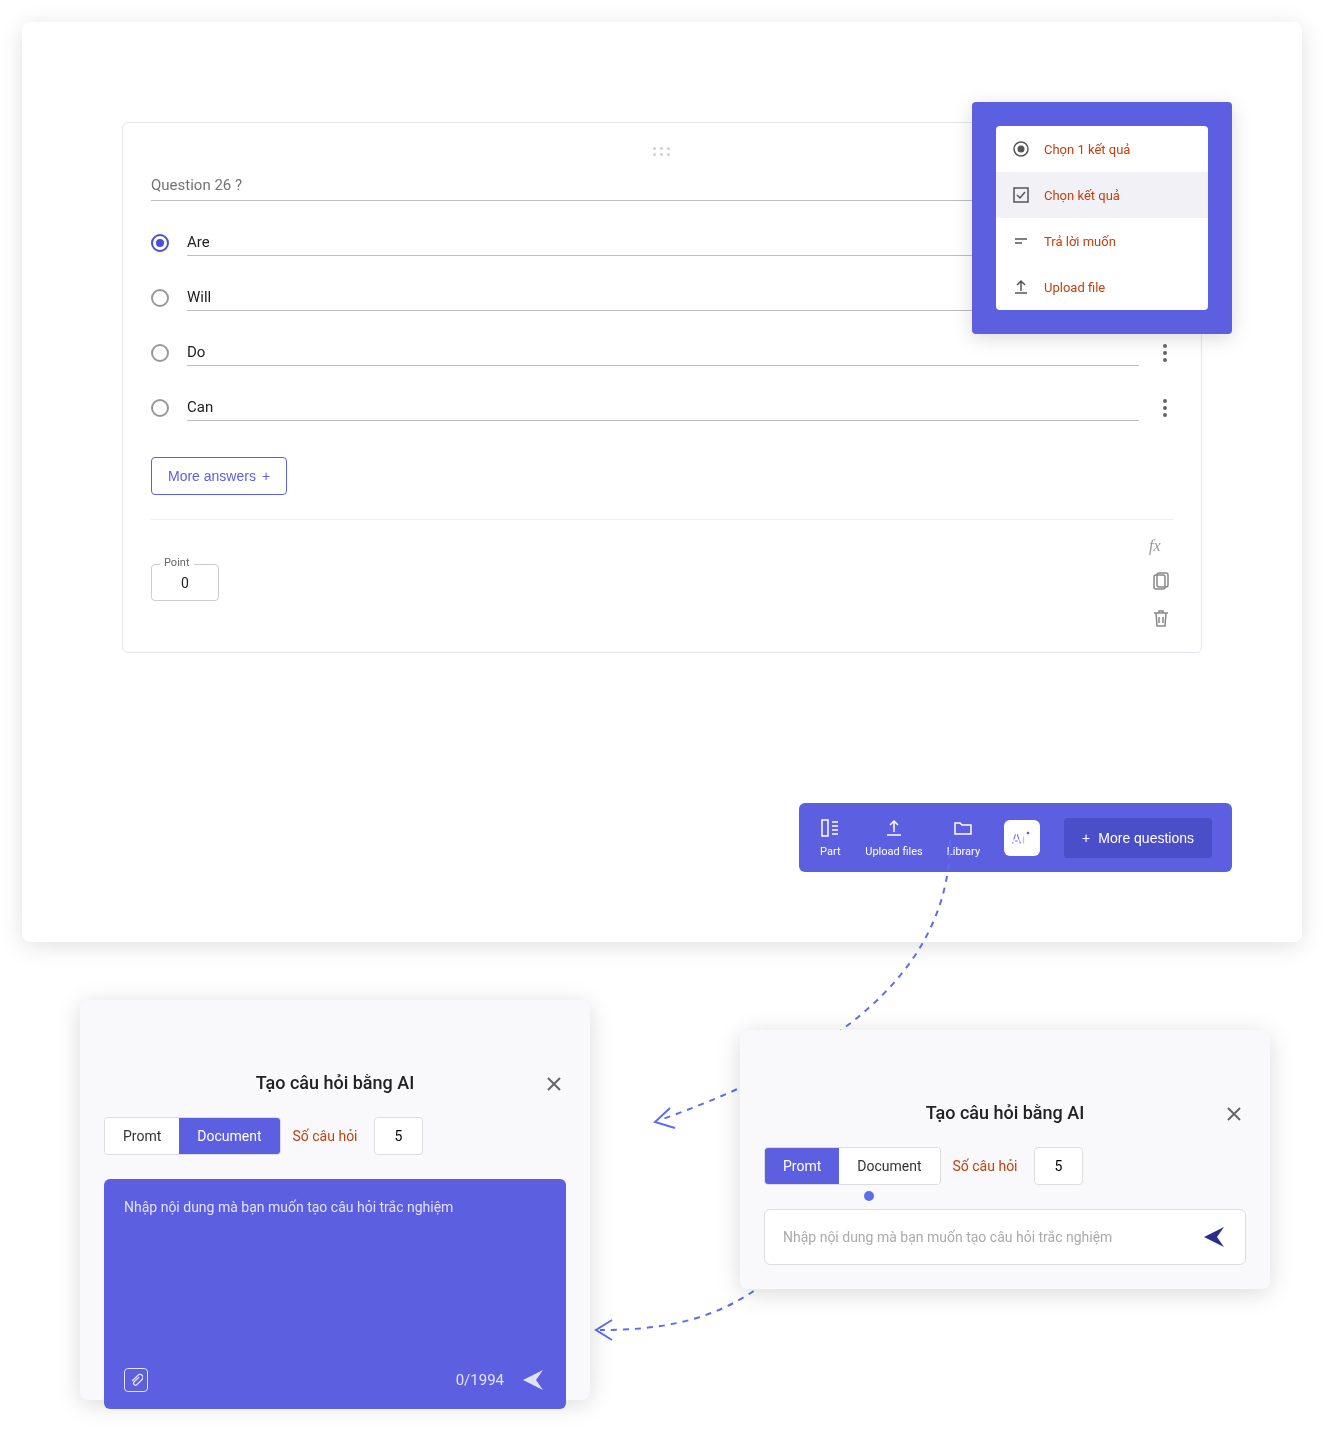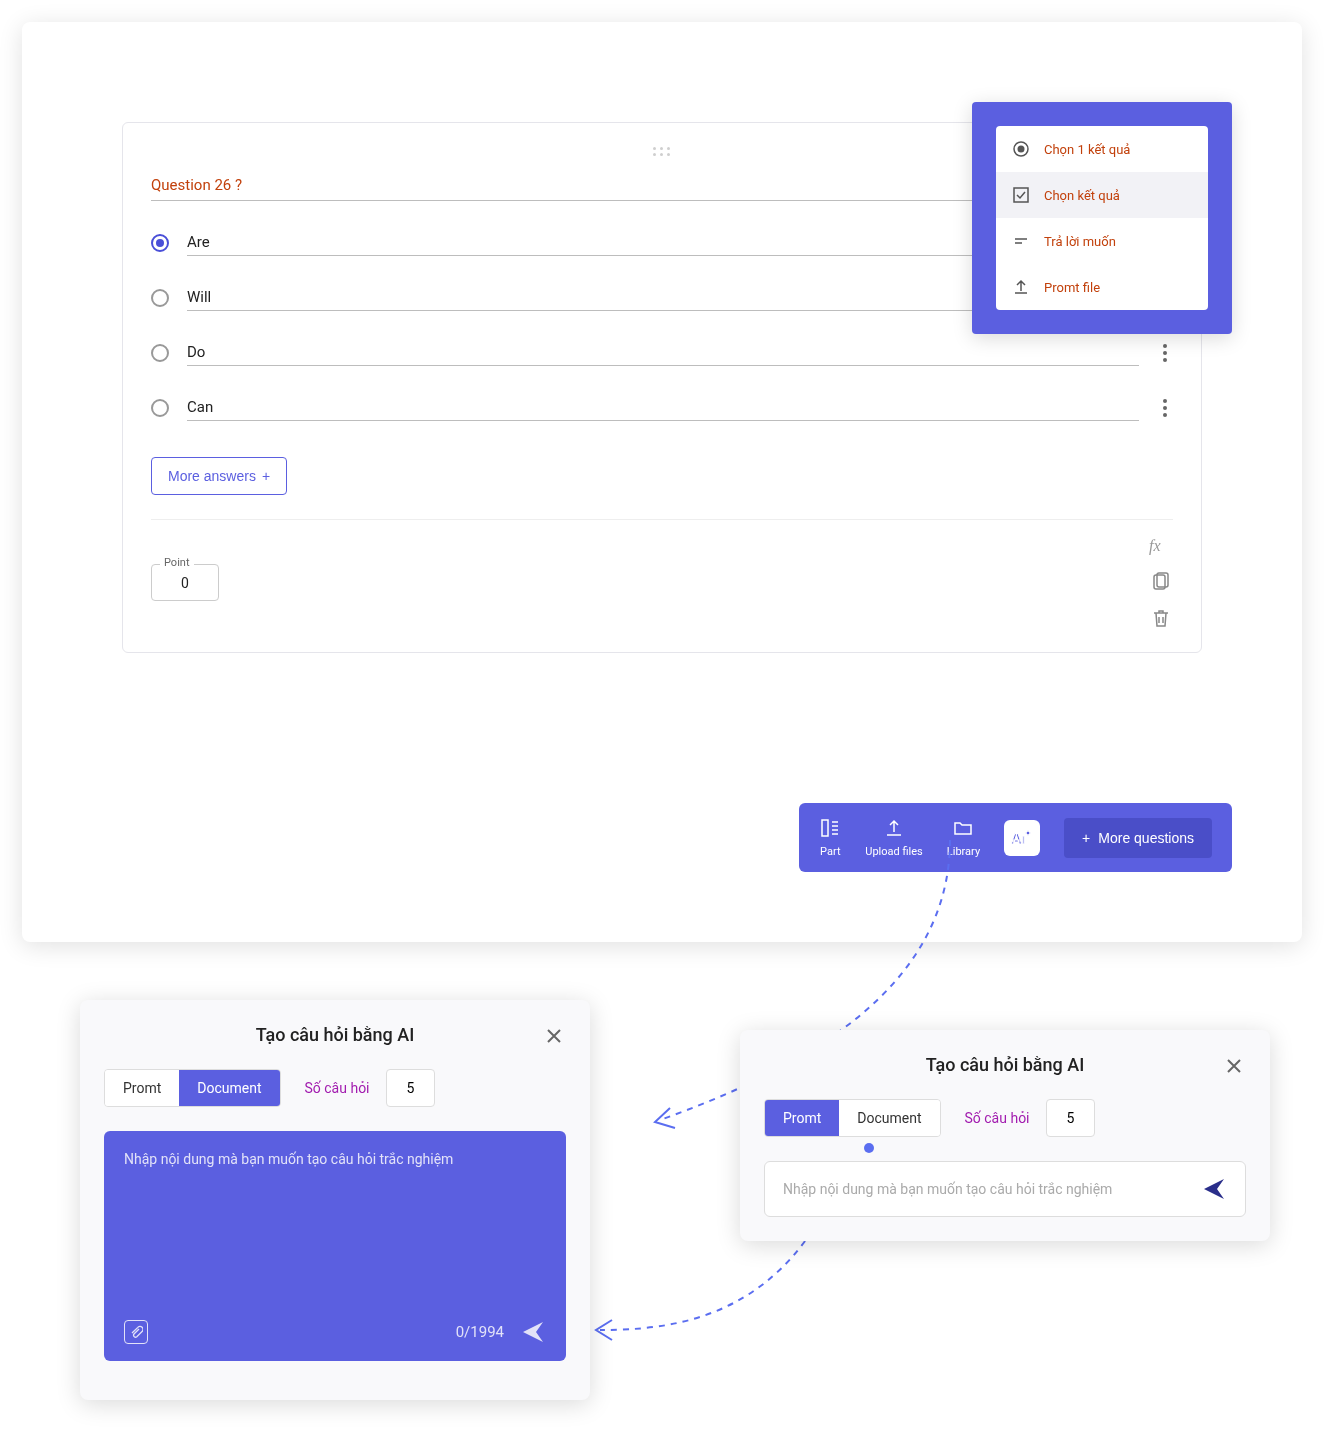--- a/index.html
+++ b/index.html
@@ -48,21 +48,21 @@
   display: flex;
   align-items: center;
   gap: 10px;
   border-bottom: 1px solid #bdbdbd;
   padding-bottom: 6px;
   margin-bottom: 28px;
 }
 .question-text {
   flex: 1;
   font-size: 15px;
-  color: #c2410c;
+  color: #737373;
 }
 .vert-dots {
   width: 16px;
   display: flex;
   flex-direction: column;
   align-items: center;
   gap: 3px;
   cursor: pointer;
 }
 .vert-dots span {
@@ -248,20 +248,21 @@
   top: 1000px;
   width: 510px;
   height: 400px;
 }
 .popup-header {
   display: flex;
   align-items: center;
   justify-content: center;
   position: relative;
   margin-bottom: 24px;
+  margin-top: 48px;
 }
 .popup-title {
   font-size: 18px;
   font-weight: 500;
   color: #222;
 }
 .close-btn {
   position: absolute;
   right: 0;
   top: 0;
@@ -291,23 +292,23 @@
   font-size: 14px;
   cursor: pointer;
   background: #fff;
   color: #333;
 }
 .tab.active {
   background: #5b5fe0;
   color: #fff;
 }
 .count-label {
-  margin-left: 24px;
-  font-size: 14px;
-  color: #a21caf;
+  margin-left: 12px;
+  font-size: 14px;
+  color: #c2410c;
 }
 .count-field {
   margin-left: 16px;
   border: 1px solid #ddd;
   border-radius: 4px;
   padding: 10px 20px;
   font-size: 14px;
   background: #fff;
 }
 .doc-textarea {
@@ -475,21 +476,21 @@
       <div class="type-item">
         <svg width="18" height="18" viewBox="0 0 18 18">
             <path d="M3 7h12M3 11h7" stroke="#555" stroke-width="1.5"></path>
           </svg>
         <span>Trả lời muốn</span>
       </div>
       <div class="type-item">
         <svg width="18" height="18" viewBox="0 0 18 18">
             <path d="M9 13V3M5 7l4-4 4 4M3 15h12" fill="none" stroke="#555" stroke-width="1.5"></path>
           </svg>
-        <span>Promt file</span>
+        <span>Upload file</span>
       </div>
     </div>
   </div>
 
   <div class="action-bar">
     <div class="action-item">
       <svg width="22" height="22" viewBox="0 0 22 22" fill="none" stroke-width="1.5">
           <rect x="3" y="3" width="6" height="16"></rect>
           <path d="M13 5h6M13 9h6M13 13h6M13 17h6"></path>
         </svg>

